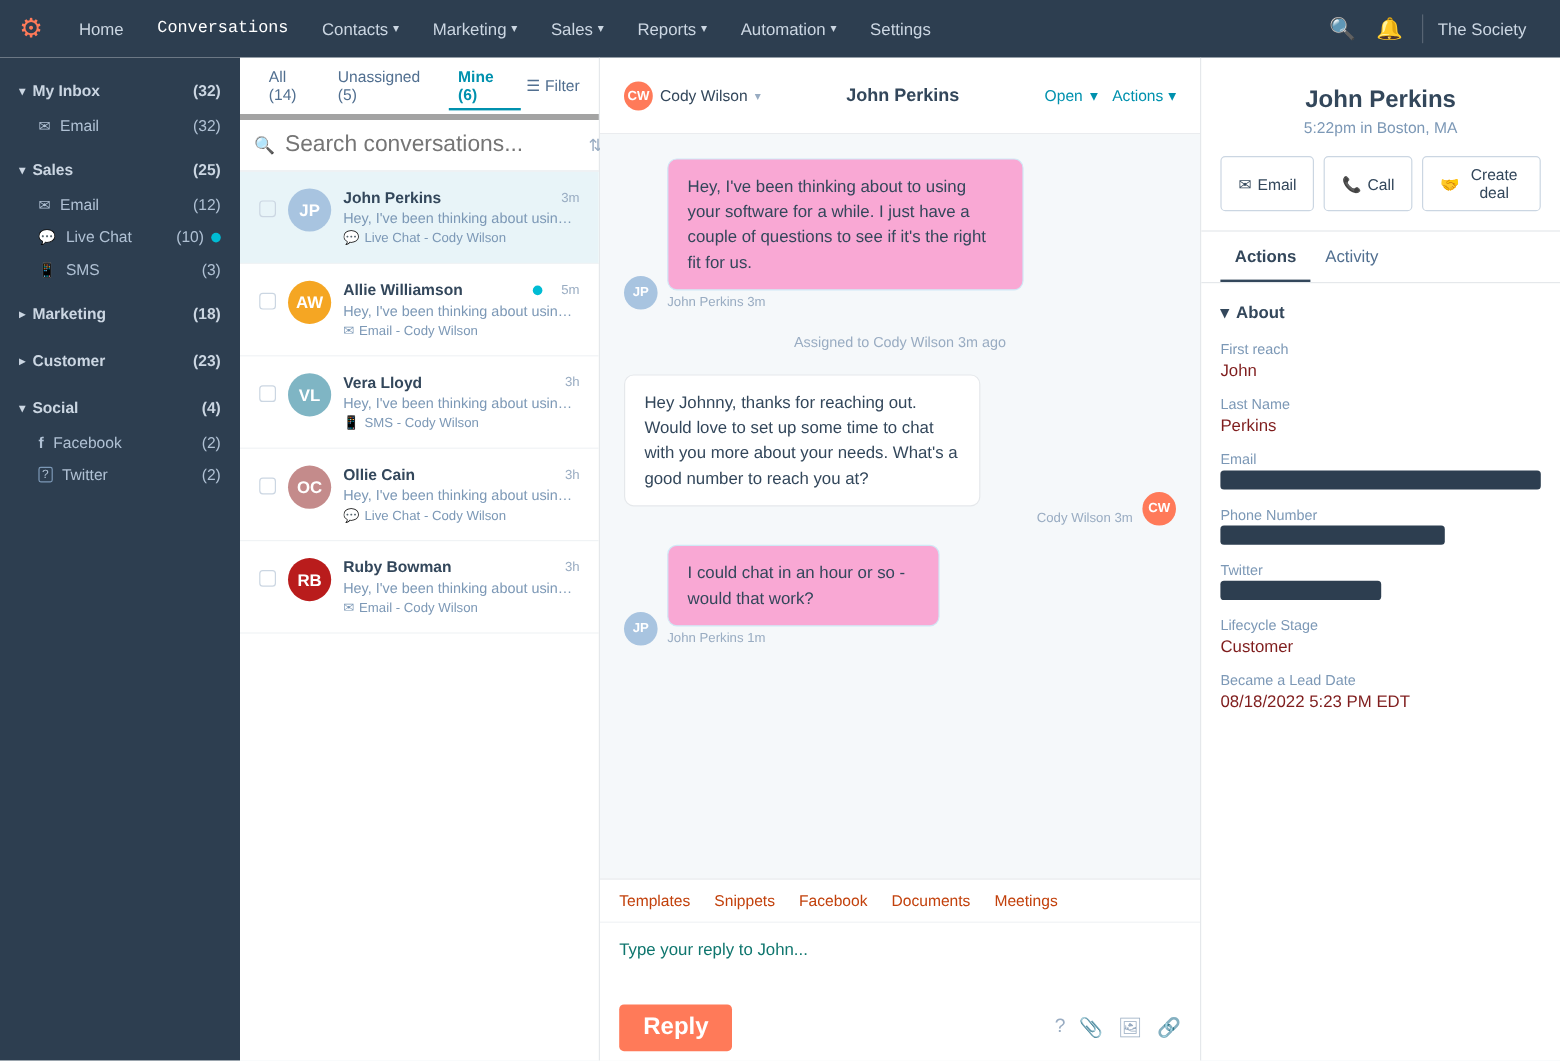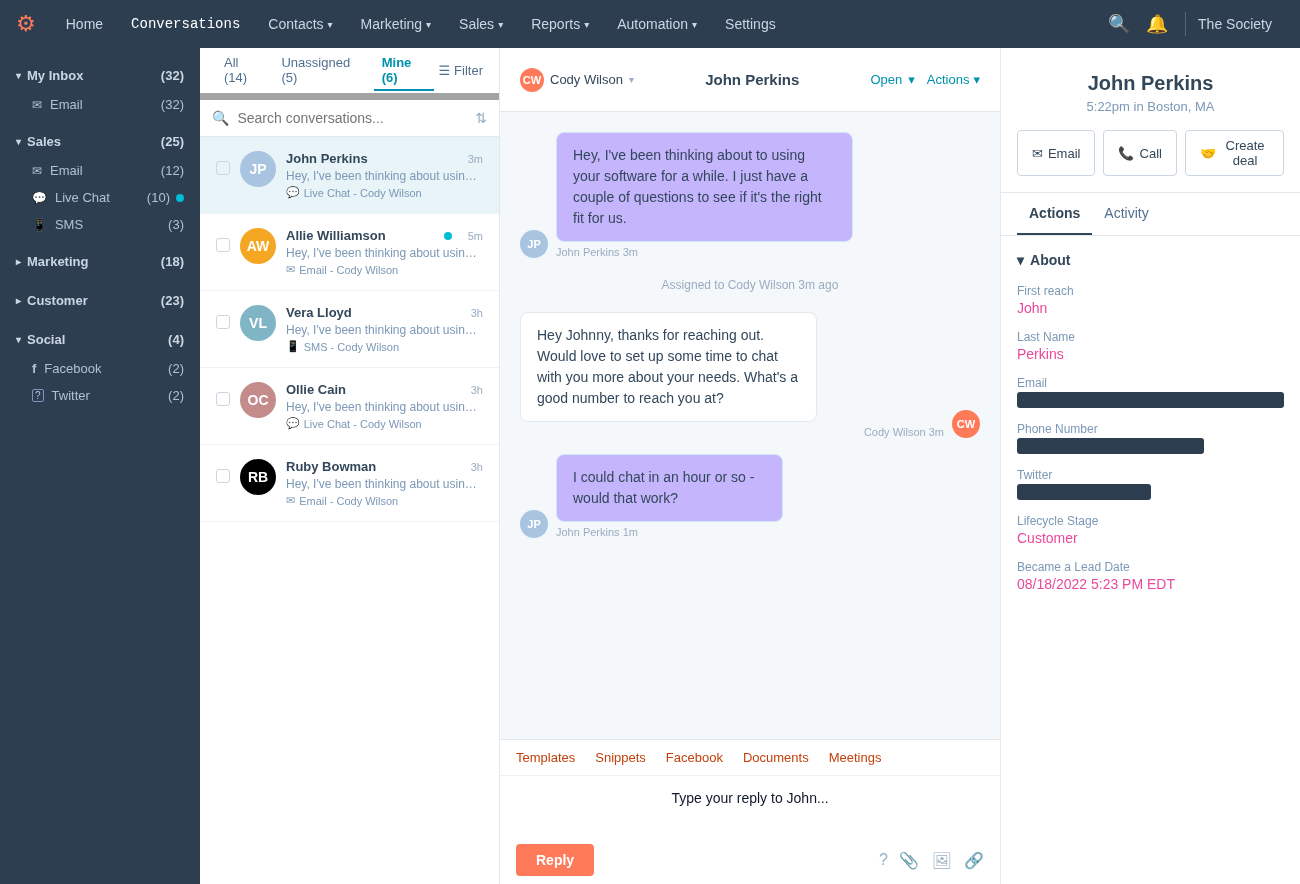--- a/index.html
+++ b/index.html
@@ -26,26 +26,26 @@
     .sidebar-header { display: flex; align-items: center; padding: 8px 16px; cursor: pointer; font-size: 13px; font-weight: 600; color: #cbd6e2; }
     .sidebar-header .toggle { margin-right: 6px; font-size: 10px; }
     .sidebar-header .count { margin-left: auto; }
     .sidebar-item { display: flex; align-items: center; padding: 6px 16px 6px 32px; cursor: pointer; font-size: 13px; color: #b0c1d4; }
     .sidebar-item .icon { margin-right: 8px; font-size: 12px; }
     .sidebar-item .count { margin-left: auto; }
     .sidebar-item .dot { width: 8px; height: 8px; border-radius: 50%; background: #00bcd4; margin-left: 6px; }
 
     
     .conv-list { width: 300px; background: #fff; border-right: 1px solid #e5e8eb; flex-shrink: 0; display: flex; flex-direction: column; }
-    .conv-tabs { display: flex; align-items: center; padding: 0 16px; border-bottom: 7px solid #a3a3a3; height: 52px; gap: 4px; }
+    .conv-tabs { display: flex; align-items: center; padding: 0 16px; border-bottom: 5px solid #a3a3a3; height: 52px; gap: 4px; }
     .conv-tab { padding: 4px 8px; font-size: 13px; color: #516f90; cursor: pointer; border-bottom: 2px solid transparent; }
     .conv-tab.active { color: #0091ae; border-bottom: 2px solid #0091ae; font-weight: 600; }
     .filter-btn { margin-left: auto; display: flex; align-items: center; gap: 4px; color: #516f90; cursor: pointer; font-size: 13px; }
     .conv-search { padding: 10px 12px; border-bottom: 1px solid #e5e8eb; display: flex; align-items: center; gap: 8px; }
-    .conv-search input { border: none; outline: none; flex: 1; font-size: 14px; color: #33475b; background: transparent; }
+    .conv-search input { border: none; outline: none; flex: 1; font-size: 19px; color: #33475b; background: transparent; }
     .conv-search .search-icon { color: #99acc2; }
     .conv-items { flex: 1; overflow-y: auto; }
     .conv-item { display: flex; align-items: flex-start; padding: 14px 16px; border-bottom: 1px solid #f0f3f5; cursor: pointer; gap: 10px; }
     .conv-item.active { background: #e8f4f8; }
     .conv-avatar { width: 36px; height: 36px; border-radius: 50%; flex-shrink: 0; display: flex; align-items: center; justify-content: center; font-weight: 600; font-size: 14px; color: #fff; }
     .conv-content { flex: 1; min-width: 0; }
     .conv-header { display: flex; align-items: center; justify-content: space-between; }
     .conv-name { font-weight: 600; font-size: 13px; color: #33475b; }
     .conv-time { font-size: 11px; color: #99acc2; }
     .conv-preview { font-size: 12px; color: #7c98b6; margin-top: 3px; white-space: nowrap; overflow: hidden; text-overflow: ellipsis; }
@@ -58,54 +58,54 @@
     .conv-main-header { display: flex; align-items: center; padding: 0 20px; height: 64px; border-bottom: 1px solid #e5e8eb; gap: 12px; }
     .assigned-to { display: flex; align-items: center; gap: 6px; font-size: 13px; color: #33475b; }
     .assigned-avatar { width: 24px; height: 24px; border-radius: 50%; background: #ff7a59; display: flex; align-items: center; justify-content: center; color: #fff; font-size: 11px; font-weight: 600; }
     .assigned-name { font-weight: 500; }
     .assigned-caret { font-size: 10px; color: #99acc2; }
     .conv-contact { flex: 1; text-align: center; font-weight: 600; font-size: 15px; }
     .conv-status { display: flex; align-items: center; gap: 6px; color: #0091ae; font-size: 13px; cursor: pointer; }
     .actions-btn { margin-left: auto; color: #0091ae; font-size: 13px; cursor: pointer; display: flex; align-items: center; gap: 4px; }
     .conv-messages { flex: 1; overflow-y: auto; padding: 20px; display: flex; flex-direction: column; gap: 16px; background: #f5f8fa; }
     .msg-bubble { max-width: 70%; padding: 12px 16px; border-radius: 8px; font-size: 14px; line-height: 1.5; }
-    .msg-bubble.inbound { background: #c4b5fd; color: #33475b; align-self: flex-start; border: 1px solid #d0e8f5; }
+    .msg-bubble.inbound { background: #f9a8d4; color: #33475b; align-self: flex-start; border: 1px solid #d0e8f5; }
     .msg-bubble.outbound { background: #fff; color: #33475b; align-self: flex-end; border: 1px solid #e5e8eb; }
     .msg-meta { font-size: 11px; color: #99acc2; margin-top: 4px; }
     .msg-meta.left { text-align: left; }
     .msg-meta.right { text-align: right; }
     .msg-avatar { width: 28px; height: 28px; border-radius: 50%; flex-shrink: 0; display: flex; align-items: center; justify-content: center; color: #fff; font-size: 11px; font-weight: 600; }
     .msg-row { display: flex; align-items: flex-end; gap: 8px; }
     .msg-row.inbound { flex-direction: row; }
     .msg-row.outbound { flex-direction: row-reverse; }
     .assigned-banner { text-align: center; font-size: 12px; color: #99acc2; padding: 4px; }
     .reply-box { border-top: 1px solid #e5e8eb; background: #fff; }
     .reply-tabs { display: flex; padding: 0 16px; border-bottom: 1px solid #f0f3f5; gap: 20px; }
     .reply-tab { padding: 10px 0; font-size: 13px; color: #c2410c; cursor: pointer; }
     .reply-input { padding: 14px 16px; min-height: 60px; font-size: 14px; color: #99acc2; }
     .reply-footer { display: flex; align-items: center; padding: 8px 16px; gap: 12px; }
-    .reply-btn { background: #ff7a59; color: #fff; border: none; border-radius: 4px; padding: 8px 20px; font-size: 14px; font-weight: 600; cursor: pointer; }
+    .reply-btn { background: #ff7a59; color: #fff; border: none; border-radius: 4px; padding: 8px 20px; font-size: 20px; font-weight: 600; cursor: pointer; }
     .reply-tools { display: flex; gap: 12px; margin-left: auto; color: #99acc2; font-size: 16px; }
     .reply-tool { cursor: pointer; }
 
     
     .right-panel { width: 300px; background: #fff; border-left: 1px solid #e5e8eb; flex-shrink: 0; overflow-y: auto; }
     .contact-header { text-align: center; padding: 24px 16px 16px; }
     .contact-name { font-size: 20px; font-weight: 700; color: #33475b; }
     .contact-time { font-size: 13px; color: #7c98b6; margin-top: 4px; }
     .contact-actions { display: flex; justify-content: center; gap: 8px; padding: 0 16px 16px; border-bottom: 1px solid #e5e8eb; }
     .contact-action-btn { display: flex; align-items: center; gap: 5px; padding: 7px 14px; border: 1px solid #cbd6e2; border-radius: 4px; font-size: 13px; color: #33475b; cursor: pointer; background: #fff; }
     .panel-tabs { display: flex; padding: 0 16px; border-bottom: 1px solid #e5e8eb; }
     .panel-tab { padding: 12px 12px; font-size: 14px; color: #516f90; cursor: pointer; border-bottom: 2px solid transparent; }
     .panel-tab.active { color: #33475b; border-bottom: 2px solid #33475b; font-weight: 600; }
     .about-section { padding: 16px; }
     .about-header { display: flex; align-items: center; gap: 6px; font-size: 14px; font-weight: 600; color: #33475b; margin-bottom: 16px; cursor: pointer; }
     .about-row { margin-bottom: 14px; }
     .about-label { font-size: 12px; color: #7c98b6; margin-bottom: 2px; }
-    .about-value { font-size: 14px; color: #ec4899; }
+    .about-value { font-size: 14px; color: #7f1d1d; }
     .about-value.redacted { background: #2d3e50; border-radius: 3px; height: 16px; display: block; }
     .about-value.redacted-sm { background: #2d3e50; border-radius: 3px; height: 16px; width: 70%; display: block; }
     .about-value.redacted-xs { background: #2d3e50; border-radius: 3px; height: 16px; width: 50%; display: block; }
   </style>
 </head>
 <body>
 
 <nav class="top-nav">
   <span class="logo">⚙</span>
   <span class="nav-item">Home</span>
@@ -280,21 +280,21 @@
           <div class="conv-preview">Hey, I've been thinking about using your software for a while. I just ha...</div>
           <div class="conv-channel">
             <span>💬</span>
             <span>Live Chat - Cody Wilson</span>
           </div>
         </div>
       </div>
 
       <div class="conv-item">
         <div class="checkbox"></div>
-        <div class="conv-avatar" style="background:#000000;">RB</div>
+        <div class="conv-avatar" style="background:#b91c1c;">RB</div>
         <div class="conv-content">
           <div class="conv-header">
             <span class="conv-name">Ruby Bowman</span>
             <span class="conv-time">3h</span>
           </div>
           <div class="conv-preview">Hey, I've been thinking about using your software for a while. I just ha...</div>
           <div class="conv-channel">
             <span>✉</span>
             <span>Email - Cody Wilson</span>
           </div>
@@ -351,21 +351,21 @@
     </div>
 
     <div class="reply-box">
       <div class="reply-tabs">
         <span class="reply-tab">Templates</span>
         <span class="reply-tab">Snippets</span>
         <span class="reply-tab">Facebook</span>
         <span class="reply-tab">Documents</span>
         <span class="reply-tab">Meetings</span>
       </div>
-      <div class="reply-input" style="color:#0f172a;text-align:center;">Type your reply to John...</div>
+      <div class="reply-input" style="color:#0f766e;">Type your reply to John...</div>
       <div class="reply-footer">
         <button class="reply-btn">Reply</button>
         <div class="reply-tools">
           <span class="reply-tool">?</span>
           <span class="reply-tool">📎</span>
           <span class="reply-tool">🖼</span>
           <span class="reply-tool">🔗</span>
         </div>
       </div>
     </div>

